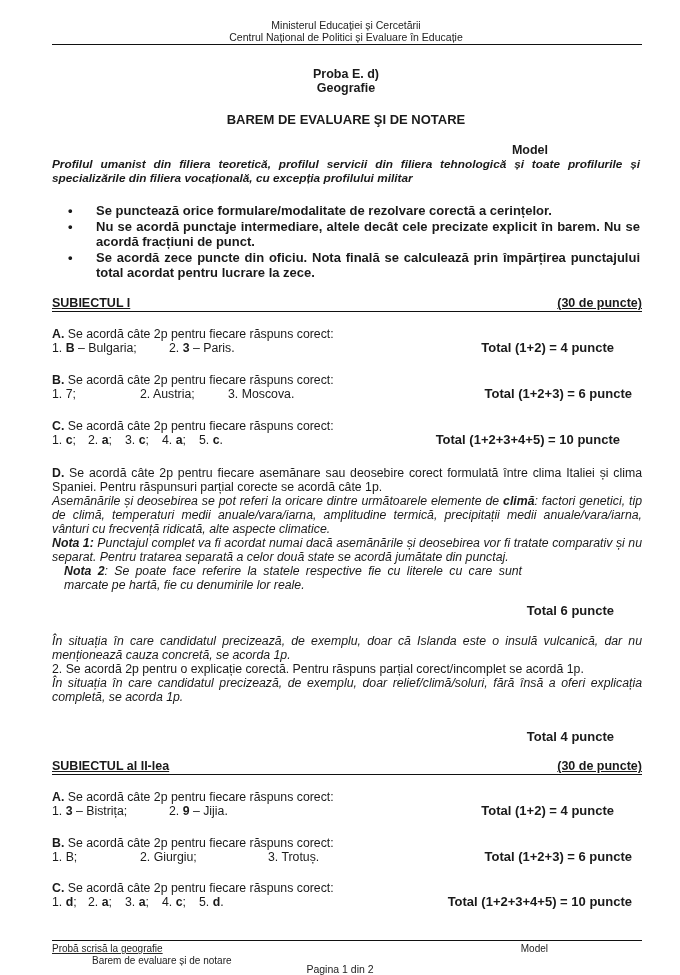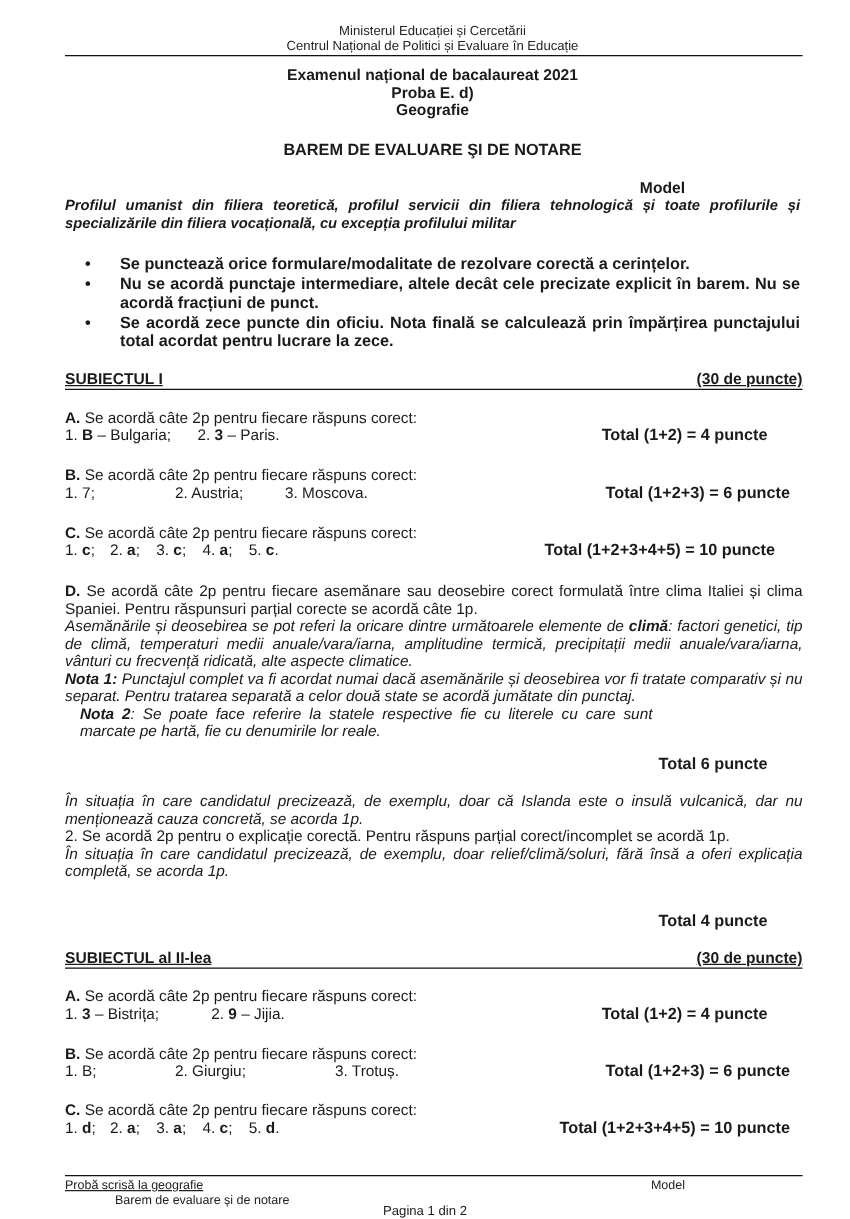--- a/index.html
+++ b/index.html
@@ -30,21 +30,20 @@
 </style>
 </head>
 <body>
 
 <div class="page">
 
   <div class="hdr" style="top:19px;">Ministerul Educației și Cercetării</div>
   <div class="hdr" style="top:31px;">Centrul Național de Politici și Evaluare în Educație</div>
   <div class="hdr-line"></div>
 
-  <div class="title" style="top:53px;">Examenul național de bacalaureat 2021</div>
   <div class="title" style="top:67px;">Proba E. d)</div>
   <div class="title" style="top:81px;">Geografie</div>
   <div class="title" style="top:113px; font-size:13px;">BAREM DE EVALUARE ŞI DE NOTARE</div>
   <div class="model" style="top:143px;">Model</div>
 
   <div class="profile" style="top:157px;">Profilul umanist din filiera teoretică, profilul servicii din filiera tehnologică și toate profilurile și specializările din filiera vocațională, cu excepția profilului militar</div>
 
   <ul class="rules" style="top:203px;">
     <li><span class="bullet">•</span><span>Se punctează orice formulare/modalitate de rezolvare corectă a cerințelor.</span></li>
     <li><span class="bullet">•</span><span>Nu se acordă punctaje intermediare, altele decât cele precizate explicit în barem. Nu se acordă fracțiuni de punct.</span></li>
@@ -53,21 +52,21 @@
 
   <div class="subj" style="top:296px;">
     <span class="l">SUBIECTUL I</span>
     <span class="r">(30 de puncte)</span>
   </div>
 
   <div class="blk" style="top:327px;">
     <div><span class="b">A.</span><span> Se acordă câte 2p pentru fiecare răspuns corect:</span></div>
     <div class="row">
       <span class="ans" style="left:0;"><span>1. </span> <span class="b">B</span><span> – Bulgaria;</span></span>
-      <span class="ans" style="left:106px;text-align:center;"><span>2. </span> <span class="b">3</span><span> – Paris.</span></span>
+      <span class="ans" style="left:117px;text-align:center;"><span>2. </span> <span class="b">3</span><span> – Paris.</span></span>
       <span class="tot" style="right:28px;">Total (1+2) = 4 puncte</span>
     </div>
   </div>
 
   <div class="blk" style="top:373px;">
     <div><span class="b">B.</span><span> Se acordă câte 2p pentru fiecare răspuns corect:</span></div>
     <div class="row">
       <span class="ans" style="left:0;">1. 7;</span>
       <span class="ans" style="left:88px;">2. Austria;</span>
       <span class="ans" style="left:176px;">3. Moscova.</span>

